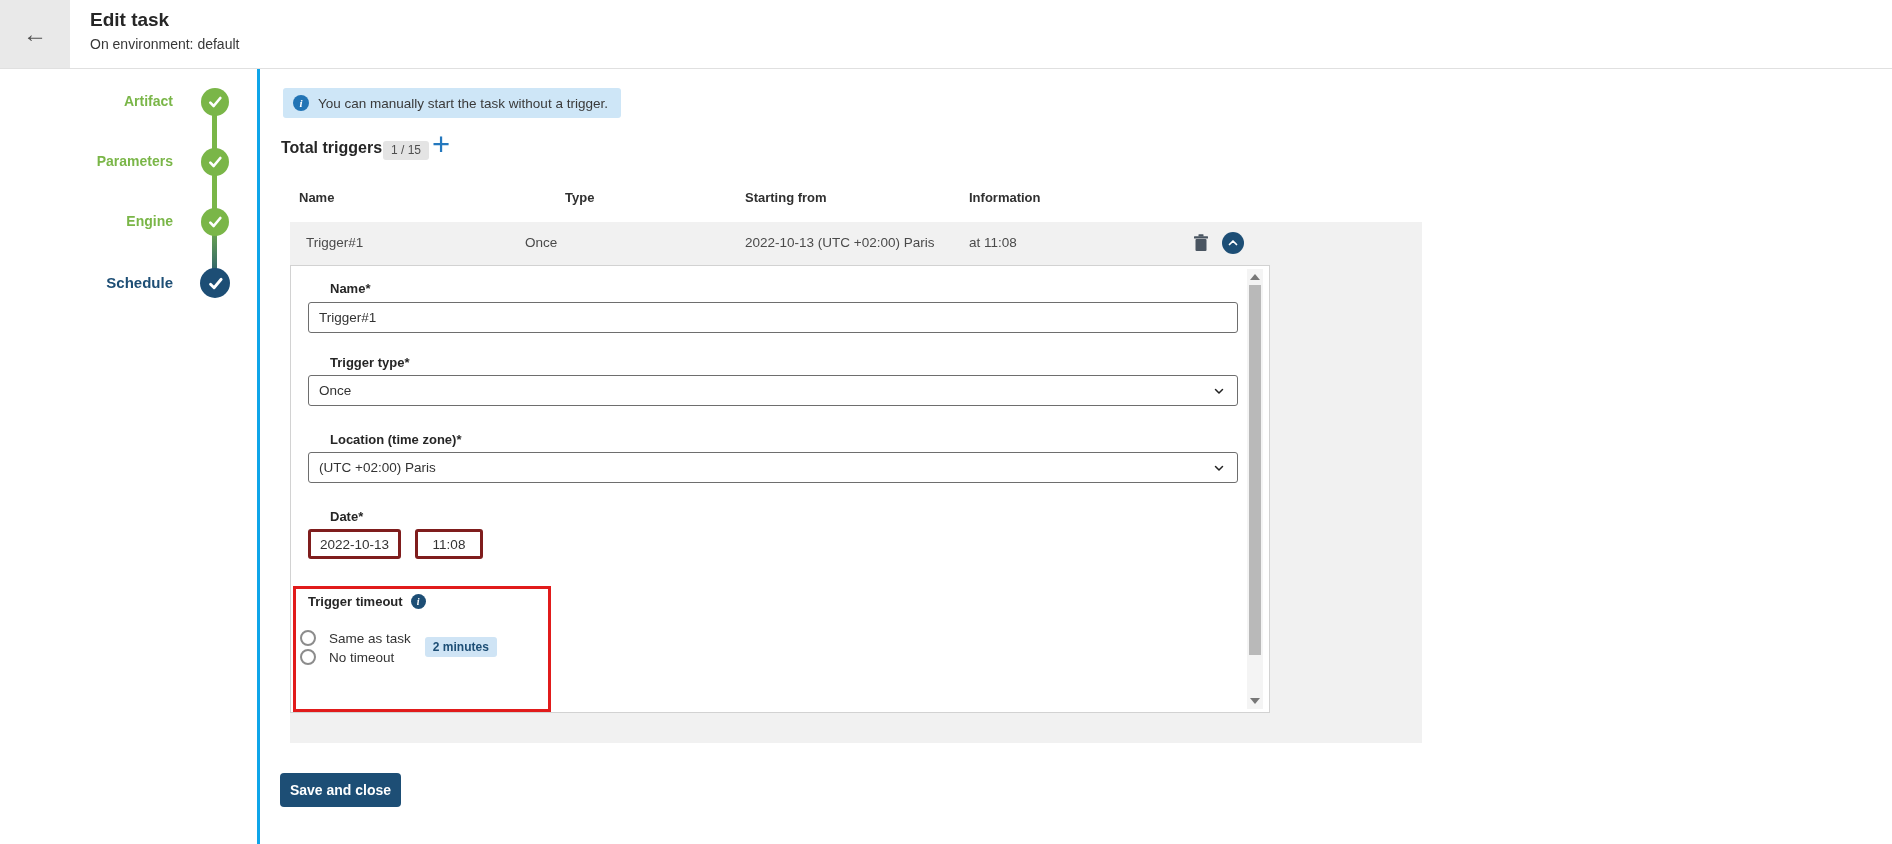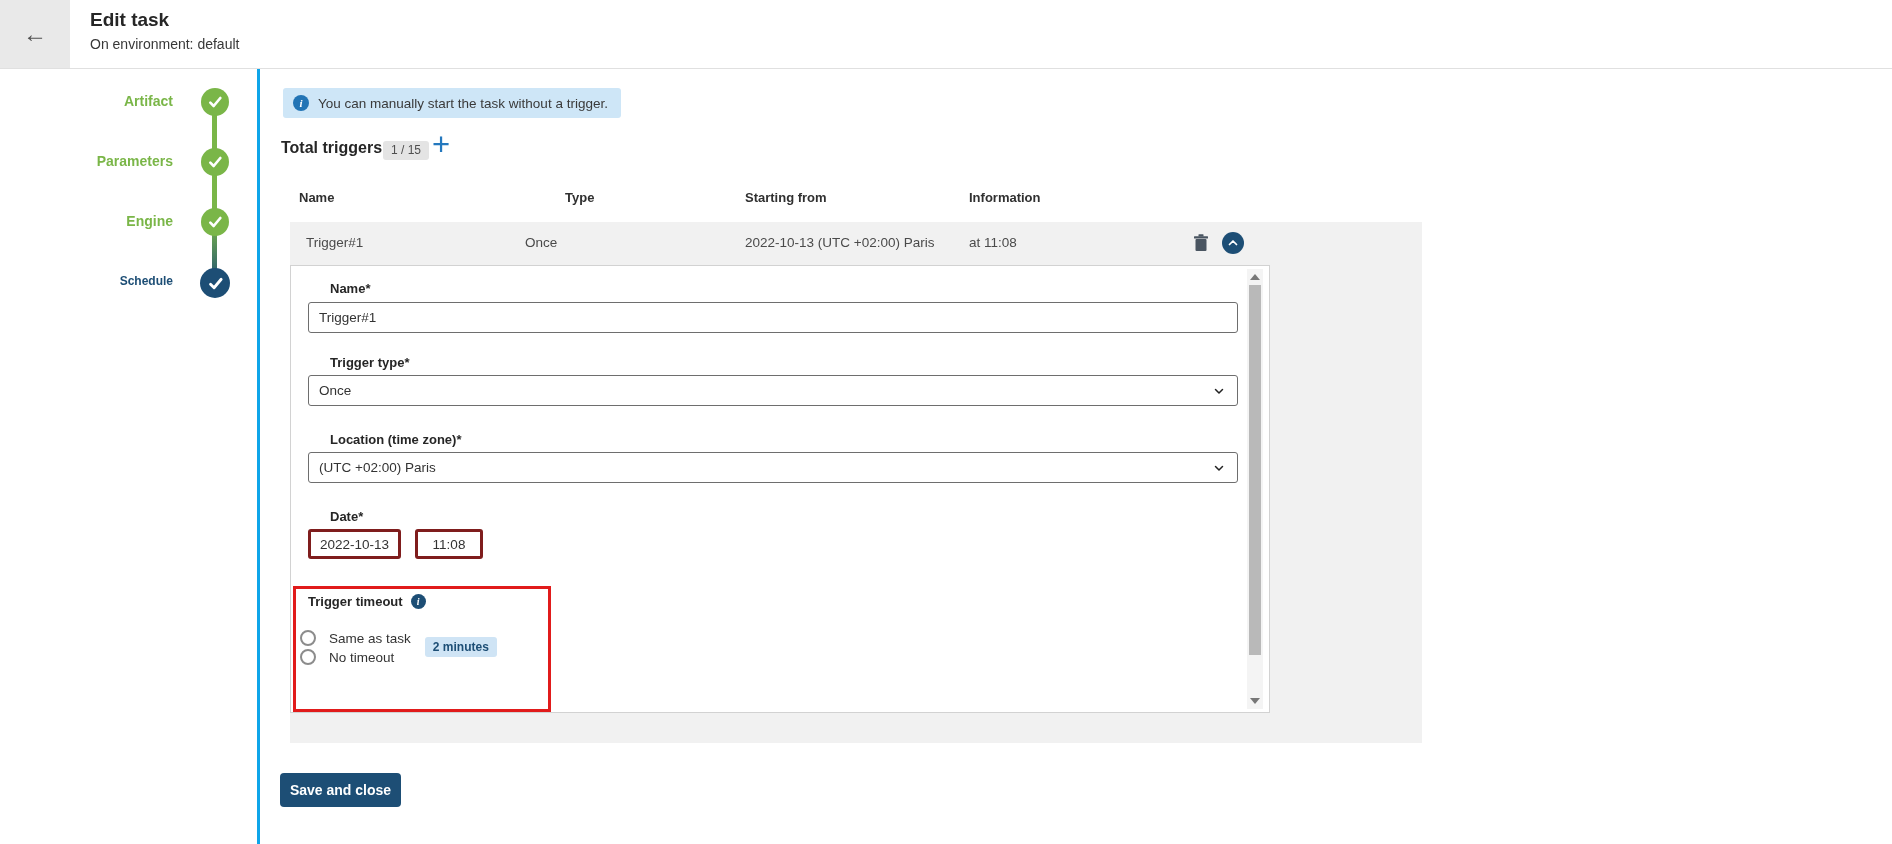--- a/index.html
+++ b/index.html
@@ -23,21 +23,21 @@
   .sidebar { position:absolute; left:0; top:69px; width:260px; height:775px;
     background:#ffffff; border-right:3px solid #0ea5e9; }
   .step-line-green { position:absolute; left:212px; top:33px; width:5px; height:120px; background:#7ab648; }
   .step-line-grad  { position:absolute; left:212px; top:153px; width:5px; height:62px;
     background:linear-gradient(to bottom, #7ab648, #1d4e75); }
   .step-circle { position:absolute; width:28px; height:28px; border-radius:50%;
     display:flex; align-items:center; justify-content:center; }
   .step-circle.green { background:#7ab648; }
   .step-circle.navy  { background:#1d4e75; width:30px; height:30px; }
   .step-label { position:absolute; right:84px; font-size:14px; font-weight:700; color:#7ab648; white-space:nowrap; }
-  .step-label.navy { color:#1d4e75; font-size:12px; }
+  .step-label.navy { color:#1d4e75; font-size:15px; }
 
   
   .content { position:absolute; left:261px; top:69px; width:1631px; height:775px; background:#ffffff; }
 
   .info-banner { position:absolute; left:22px; top:19px; height:30px;
     background:#cee6f7; border-radius:3px; display:inline-flex; align-items:center;
     gap:9px; padding:0 13px 0 10px; }
   .info-icon { width:16px; height:16px; border-radius:50%; background:#2274b5; color:#fff;
     font-size:11px; font-weight:700; display:flex; align-items:center; justify-content:center;
     font-family:"Liberation Serif", serif; font-style:italic; flex:0 0 16px; }

